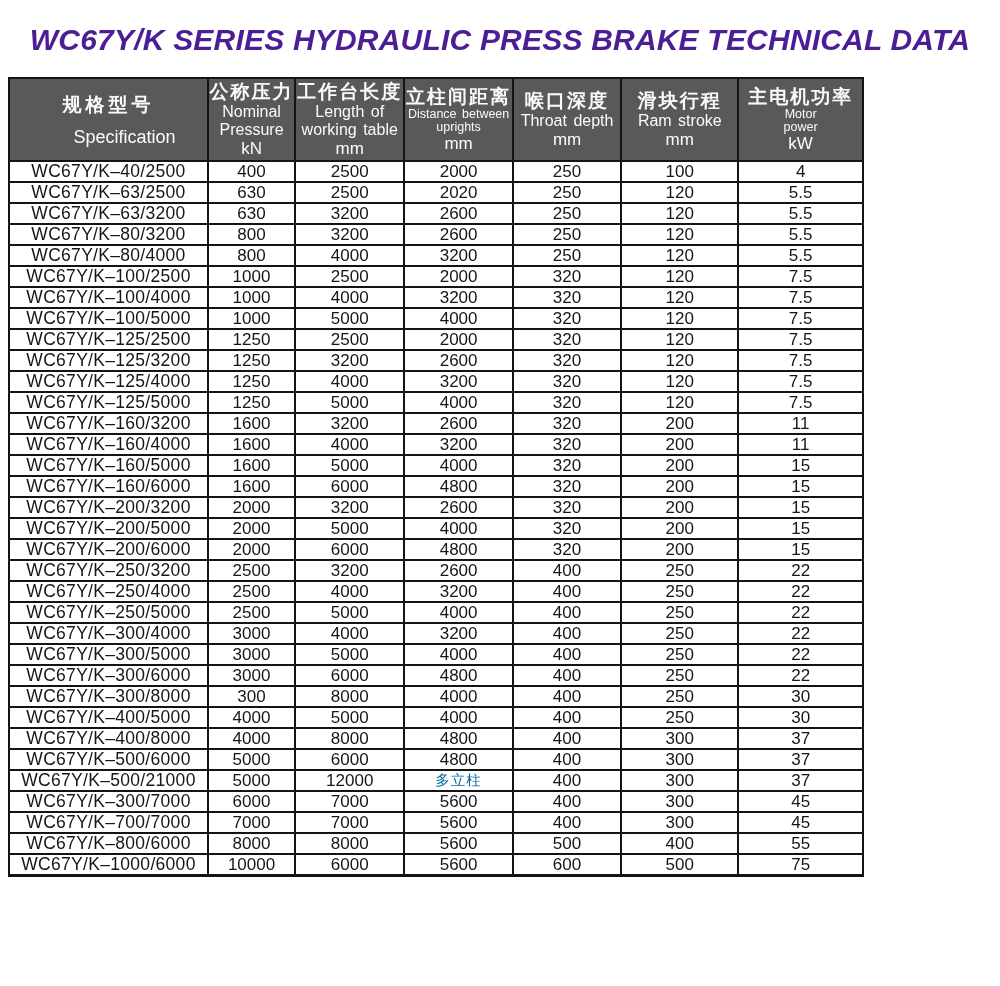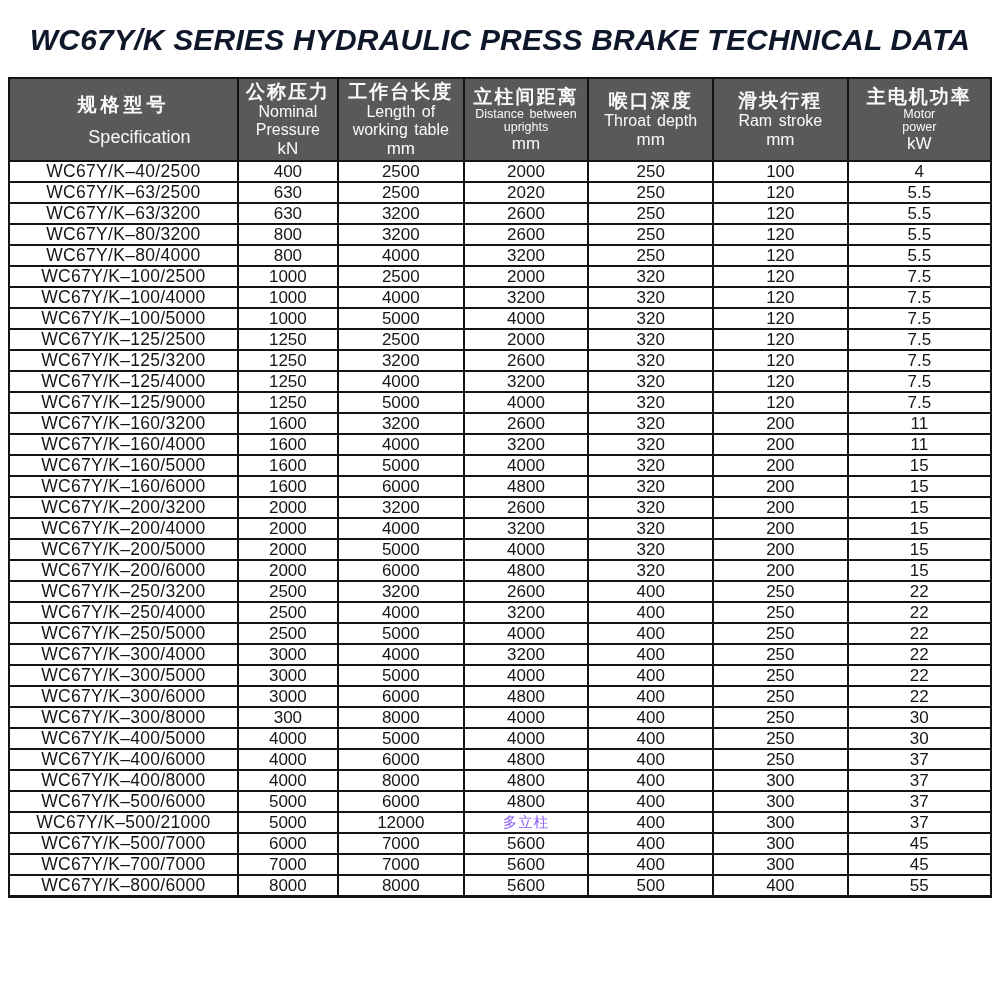--- a/index.html
+++ b/index.html
@@ -11,28 +11,28 @@
   .page { width: 1000px; height: 986px; background: #fff; overflow: hidden; }
 
   .title {
     margin-top: 22px;
     height: 36px;
     line-height: 36px;
     text-align: center;
     font-size: 30px;
     font-weight: bold;
     font-style: italic;
-    color: #0f172a;
+    color: #4c1d95;
     letter-spacing: 0.2px;
     white-space: nowrap;
   }
 
   table.spec-table {
     margin: 19px 8px 0 8px;
-    width: 984px;
+    width: 856px;
     border-collapse: collapse;
     table-layout: fixed;
   }
   table.spec-table, table.spec-table th, table.spec-table td {
     border: 2px solid #141414;
   }
   table.spec-table { border-bottom-width: 3px; }
 
   col.c1 { width: 23.3%; }
   col.c2 { width: 10.2%; }
@@ -81,21 +81,21 @@
     vertical-align: middle;
     font-size: 17px;
     line-height: 19px;
     color: #161616;
     background: #ffffff;
     padding: 0;
     overflow: hidden;
     white-space: nowrap;
   }
   tbody td.spec-cell { font-size: 17.5px; letter-spacing: 0.3px; border-radius: 10px; }
-  tbody td.cjk { font-size: 14.5px; color: #8b5cf6; letter-spacing: 1px; }
+  tbody td.cjk { font-size: 14.5px; color: #0369a1; letter-spacing: 1px; }
 </style>
 </head>
 <body>
 
 <div class="page">
 
   <h1 class="title">WC67Y/K SERIES HYDRAULIC PRESS BRAKE TECHNICAL DATA</h1>
 
   <table class="spec-table">
     <colgroup>
@@ -255,21 +255,21 @@
     <td class="spec-cell">WC67Y/K–125/4000</td>
     <td>1250</td>
     <td>4000</td>
     <td>3200</td>
     <td>320</td>
     <td>120</td>
     <td>7.5</td>
   </tr>
 
   <tr>
-    <td class="spec-cell">WC67Y/K–125/9000</td>
+    <td class="spec-cell">WC67Y/K–125/5000</td>
     <td>1250</td>
     <td>5000</td>
     <td>4000</td>
     <td>320</td>
     <td>120</td>
     <td>7.5</td>
   </tr>
 
   <tr>
     <td class="spec-cell">WC67Y/K–160/3200</td>
@@ -314,29 +314,20 @@
   <tr>
     <td class="spec-cell">WC67Y/K–200/3200</td>
     <td>2000</td>
     <td>3200</td>
     <td>2600</td>
     <td>320</td>
     <td>200</td>
     <td>15</td>
   </tr>
 
-  <tr>
-    <td class="spec-cell">WC67Y/K–200/4000</td>
-    <td>2000</td>
-    <td>4000</td>
-    <td>3200</td>
-    <td>320</td>
-    <td>200</td>
-    <td>15</td>
-  </tr>
 
   <tr>
     <td class="spec-cell">WC67Y/K–200/5000</td>
     <td>2000</td>
     <td>5000</td>
     <td>4000</td>
     <td>320</td>
     <td>200</td>
     <td>15</td>
   </tr>
@@ -424,62 +415,53 @@
   <tr>
     <td class="spec-cell">WC67Y/K–400/5000</td>
     <td>4000</td>
     <td>5000</td>
     <td>4000</td>
     <td>400</td>
     <td>250</td>
     <td>30</td>
   </tr>
 
-  <tr>
-    <td class="spec-cell">WC67Y/K–400/6000</td>
-    <td>4000</td>
+
+  <tr>
+    <td class="spec-cell">WC67Y/K–400/8000</td>
+    <td>4000</td>
+    <td>8000</td>
+    <td>4800</td>
+    <td>400</td>
+    <td>300</td>
+    <td>37</td>
+  </tr>
+
+  <tr>
+    <td class="spec-cell">WC67Y/K–500/6000</td>
+    <td>5000</td>
     <td>6000</td>
     <td>4800</td>
     <td>400</td>
-    <td>250</td>
-    <td>37</td>
-  </tr>
-
-  <tr>
-    <td class="spec-cell">WC67Y/K–400/8000</td>
-    <td>4000</td>
-    <td>8000</td>
-    <td>4800</td>
-    <td>400</td>
     <td>300</td>
     <td>37</td>
   </tr>
 
   <tr>
-    <td class="spec-cell">WC67Y/K–500/6000</td>
-    <td>5000</td>
-    <td>6000</td>
-    <td>4800</td>
+    <td class="spec-cell">WC67Y/K–500/21000</td>
+    <td>5000</td>
+    <td>12000</td>
+    <td class="cjk">多立柱</td>
     <td>400</td>
     <td>300</td>
     <td>37</td>
   </tr>
 
   <tr>
-    <td class="spec-cell">WC67Y/K–500/21000</td>
-    <td>5000</td>
-    <td>12000</td>
-    <td class="cjk">多立柱</td>
-    <td>400</td>
-    <td>300</td>
-    <td>37</td>
-  </tr>
-
-  <tr>
-    <td class="spec-cell">WC67Y/K–500/7000</td>
+    <td class="spec-cell">WC67Y/K–300/7000</td>
     <td>6000</td>
     <td>7000</td>
     <td>5600</td>
     <td>400</td>
     <td>300</td>
     <td>45</td>
   </tr>
 
   <tr>
     <td class="spec-cell">WC67Y/K–700/7000</td>
@@ -494,16 +476,25 @@
   <tr>
     <td class="spec-cell">WC67Y/K–800/6000</td>
     <td>8000</td>
     <td>8000</td>
     <td>5600</td>
     <td>500</td>
     <td>400</td>
     <td>55</td>
   </tr>
 
+  <tr>
+    <td class="spec-cell">WC67Y/K–1000/6000</td>
+    <td>10000</td>
+    <td>6000</td>
+    <td>5600</td>
+    <td>600</td>
+    <td>500</td>
+    <td>75</td>
+  </tr>
 </tbody>
   </table>
 
 </div>
 
 </body></html>

